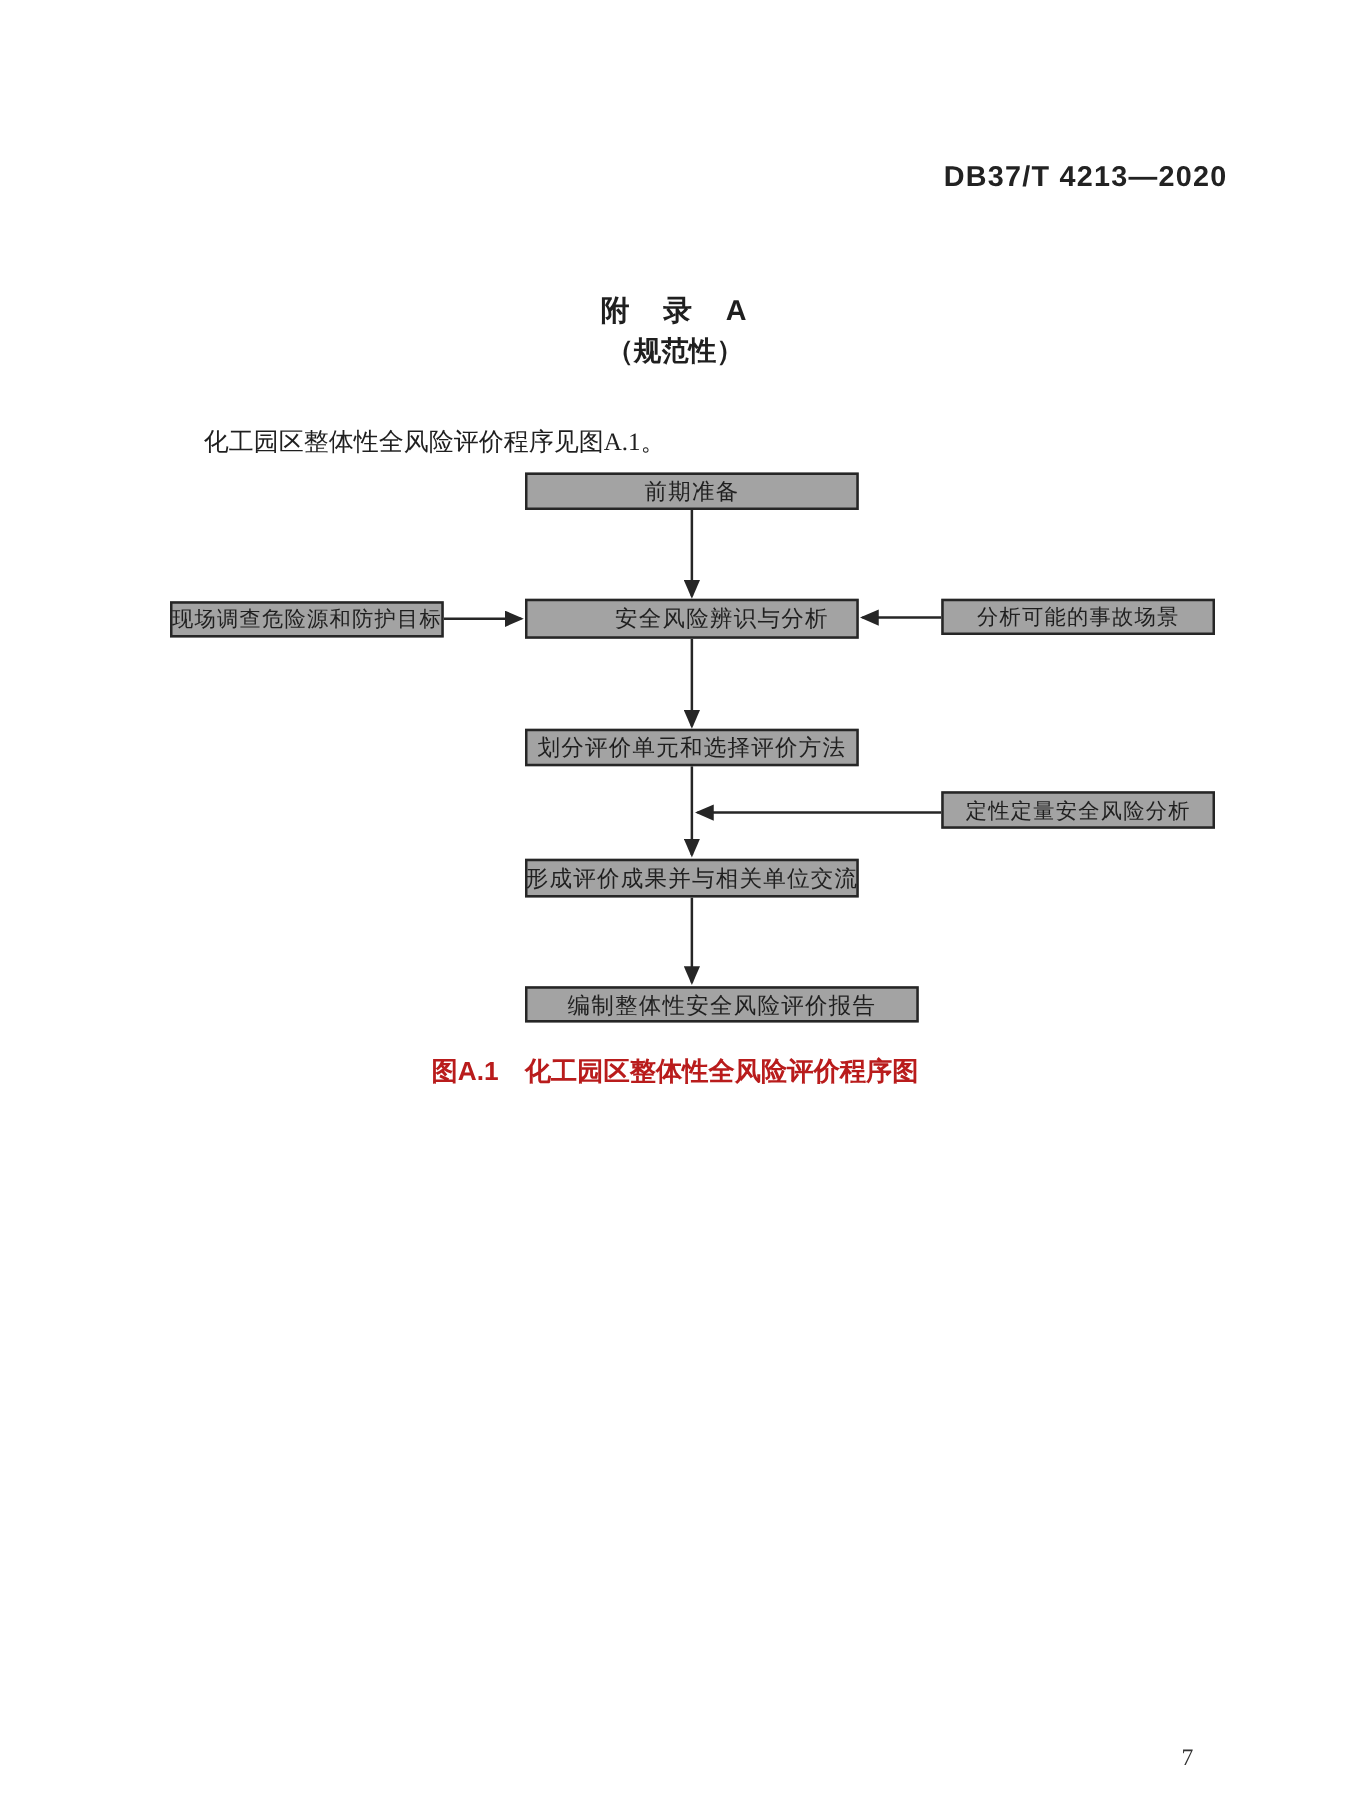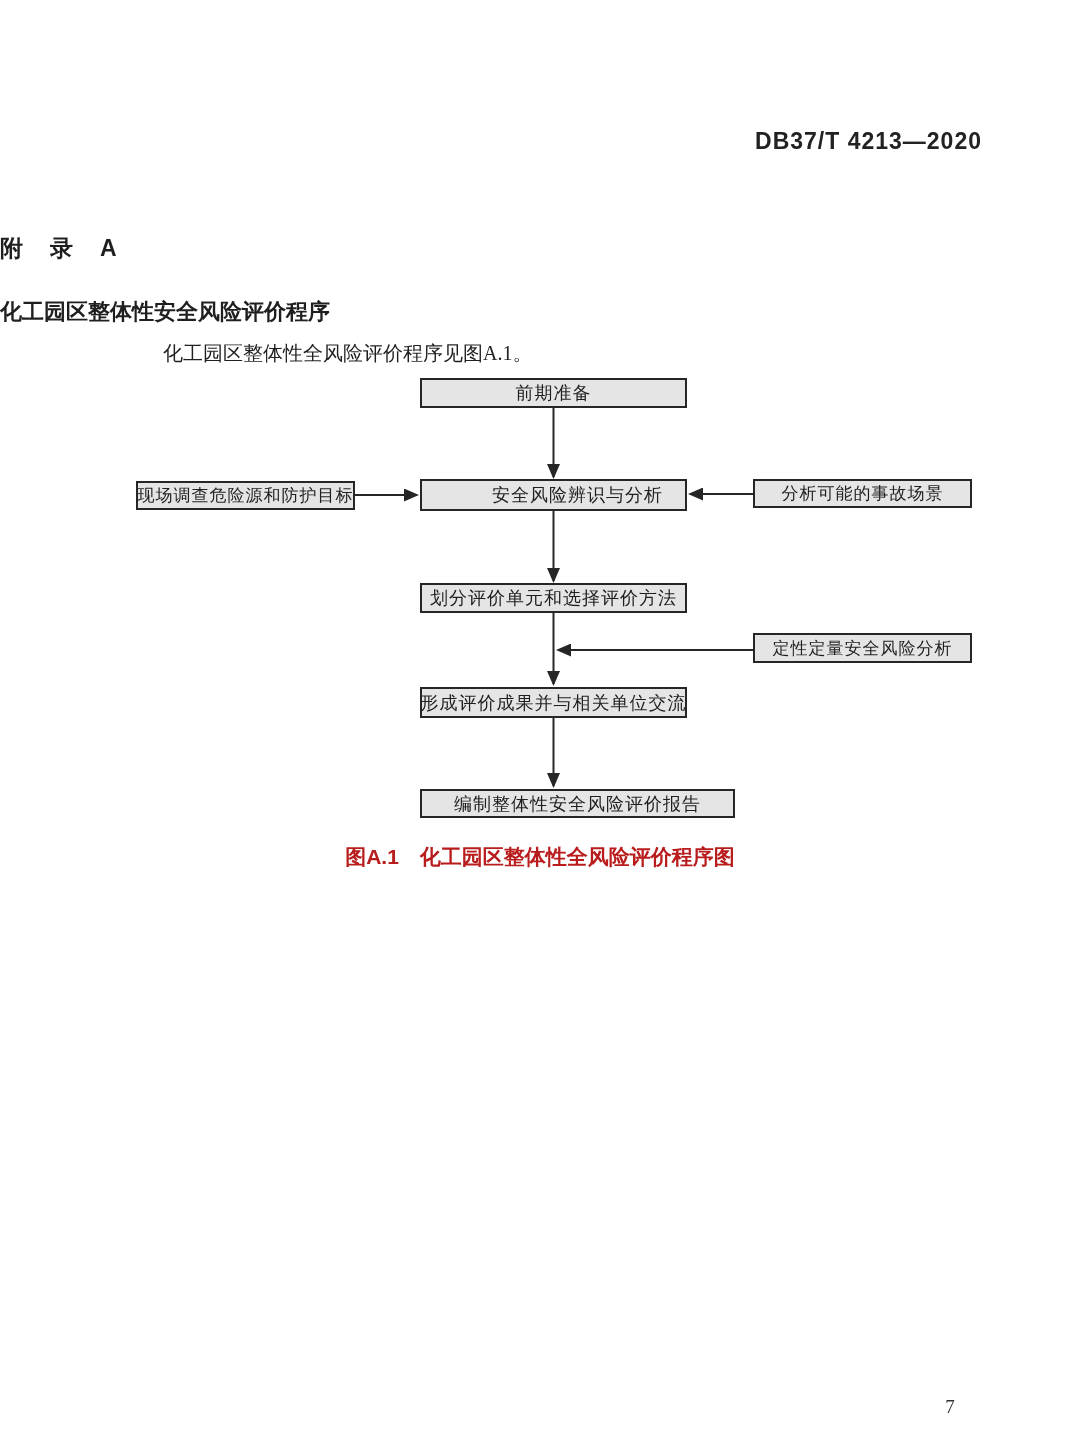--- a/index.html
+++ b/index.html
@@ -20,41 +20,41 @@
     font-family: "Liberation Sans", "DejaVu Sans", sans-serif;
     font-weight: bold;
     font-size: 23px;
     letter-spacing: 1px;
     color: #222;
   }
   .title-line {
     position: absolute;
     left: 0;
     width: 100%;
-    text-align: left;
+    text-align: center;
     font-family: "Liberation Sans", "DejaVu Sans", sans-serif;
     font-weight: bold;
     color: #1f1f1f;
   }
   .title-appendix { top: 233px; font-size: 23px; letter-spacing: 2px; }
   .title-normative { top: 266px; font-size: 22px; }
   .title-main { top: 297px; font-size: 22px; }
   .intro {
     position: absolute;
     left: 163px;
     top: 340px;
     font-size: 20px;
     color: #1f1f1f;
     white-space: nowrap;
   }
   .flow-node {
     position: absolute;
     box-sizing: border-box;
     border: 2px solid #262626;
-    background: #e5e5e5;
+    background: #a3a3a3;
     display: flex;
     align-items: center;
     justify-content: center;
     font-size: 18px;
     letter-spacing: 1px;
     white-space: nowrap;
     color: #1f1f1f;
   }
   .node-prep      { left: 420px; top: 378px; width: 267px; height: 30px; }
   .node-survey    { left: 136px; top: 481px; width: 219px; height: 29px; font-size: 17px; }
@@ -93,22 +93,22 @@
 </style>
 </head>
 <body>
 
 <div class="page">
 
   <div class="doc-number">DB37/T 4213—2020</div>
 
   <div class="title-line title-appendix">附　录　A</div>
 
+  <div class="title-line title-normative">（规范性）</div>
 
-  <div class="title-line title-main">化工园区整体性安全风险评价程序</div>
 
   <div class="intro">化工园区整体性全风险评价程序见图A.1。</div>
 
   <svg class="connectors" viewBox="0 0 1080 1442" xmlns="http://www.w3.org/2000/svg">
     <defs>
       <marker id="arrow" markerUnits="userSpaceOnUse" markerWidth="15" markerHeight="13" refX="13" refY="6.5" orient="auto">
         <path d="M0,0 L15,6.5 L0,13 z" fill="#262626"></path>
       </marker>
     </defs>
     <g stroke="#262626" stroke-width="2" fill="none">

